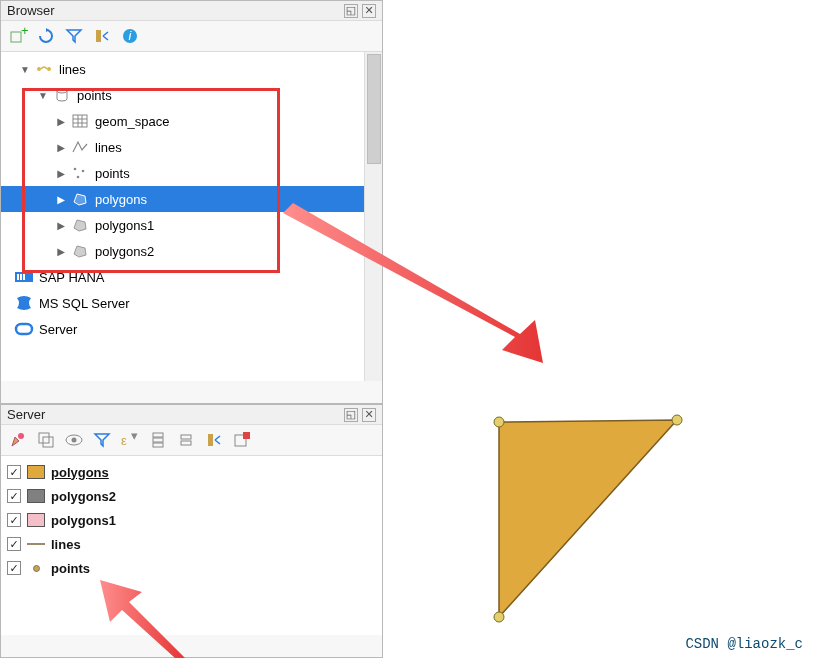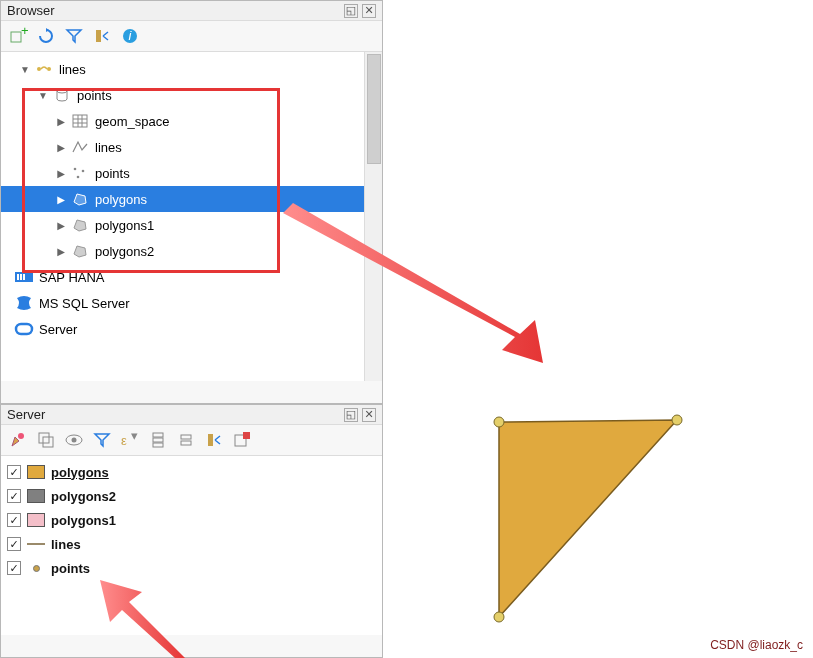--- a/index.html
+++ b/index.html
@@ -24,21 +24,21 @@
   .lbl { padding-left: 2px; }
   .browser-panel { height: 404px; }
   .layers-panel { flex: 1; margin-top: 0px; }
   .layers-body { background: #fff; border-top: 1px solid #dcdcdc; padding: 4px 6px; height: 180px; }
   .layer-row { display: flex; align-items: center; height: 24px; gap: 6px; }
   .cb { width: 14px; height: 14px; border: 1px solid #888; display: flex; align-items: center; justify-content: center; font-size: 11px; color: #222; background: #fff; }
   .swatch { width: 18px; height: 14px; border: 1px solid #555; }
   .layer-row .lname { font-weight: bold; color: #111; }
   .canvas { position: absolute; left: 383px; top: 0; right: 0; bottom: 0; background: #fff; }
   .redbox { position: absolute; border: 3px solid #e53535; pointer-events: none; }
-  .watermark { position: absolute; right: 10px; bottom: 6px; color: #7f1d1d; font-size: 12px; }
+  .watermark { position: absolute; right: 10px; bottom: 6px; color: #0c4a6e; font-size: 14px; font-family: Liberation Mono, monospace; }
   svg { overflow: visible; }
 </style>
 </head>
 <body>
 
 <div class="left-col">
 
   <div class="panel browser-panel">
     <div class="panel-header">
       <span class="panel-title">Browser</span>

